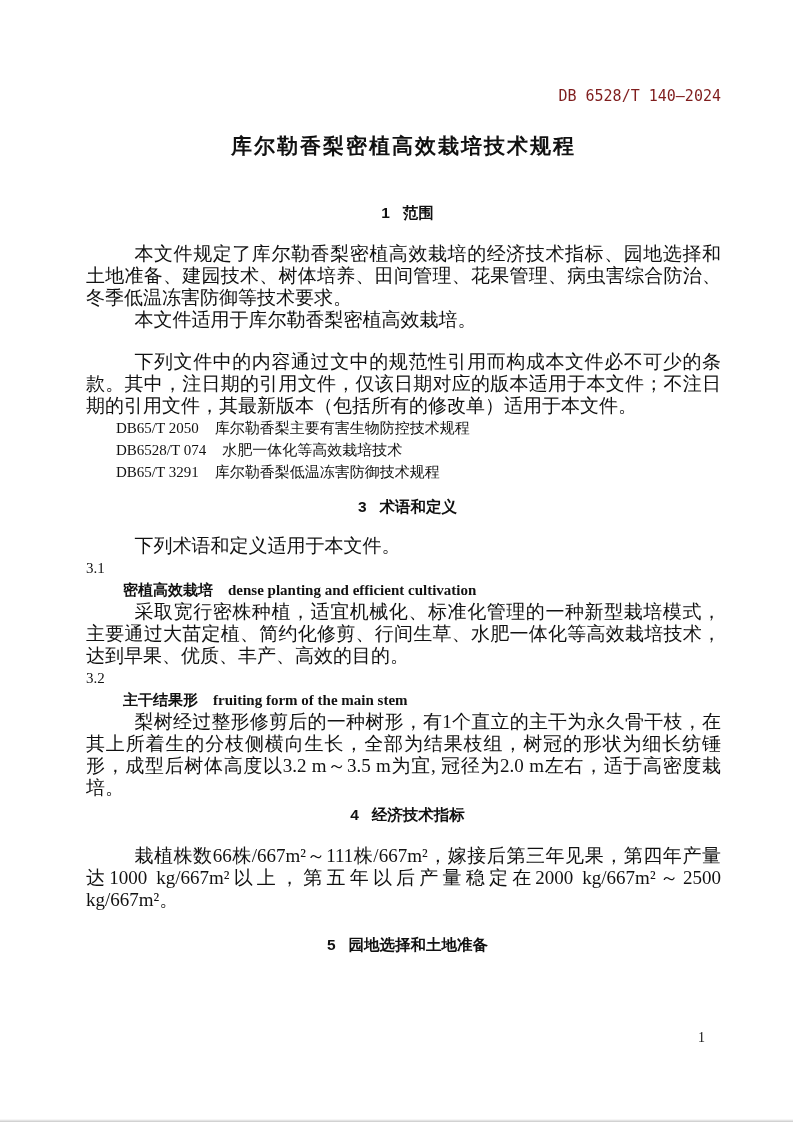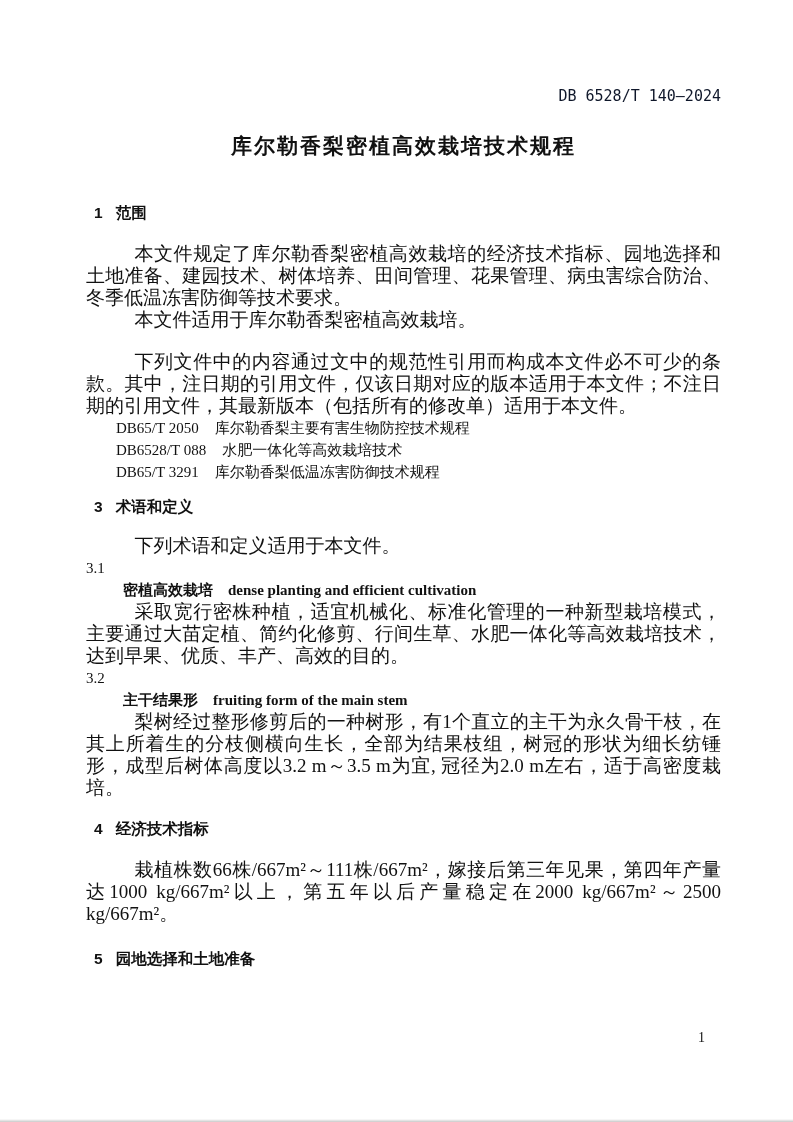--- a/index.html
+++ b/index.html
@@ -9,41 +9,42 @@
     background:#ffffff;
     overflow:hidden;
     font-family:"Liberation Serif","DejaVu Serif",serif;
     color:#111;
   }
   .content{padding:88px 72px 0 86px;}
 
   .doc-number{
     text-align:right;
     font-family:"DejaVu Sans Mono","Liberation Mono",monospace;
-    font-size:15px;line-height:16px;color:#0f172a;
+    font-size:15px;line-height:16px;color:#7f1d1d;
   }
   .title{
     text-align:center;
     margin-top:26px;
     font-family:"Liberation Sans","DejaVu Sans",sans-serif;
     font-weight:bold;
     font-size:21px;line-height:31px;letter-spacing:2px;
   }
 
   .sec-heading{
     font-family:"Liberation Sans","DejaVu Sans",sans-serif;
     font-weight:bold;
     font-size:15.5px;line-height:20px;
     margin-left:8px;
+    text-align:center;
   }
   .sec-heading .h-num{margin-right:13px;}
   .mt-first{margin-top:42px;}
   .mt-std{margin-top:24px;}
   .mt-sm{margin-top:14px;}
-  .mt-md{margin-top:20px;}
+  .mt-md{margin-top:6px;}
 
   .para{
     font-size:19px;line-height:22px;
     text-align:justify;
     text-indent:2.55em;
     margin:20px 0 0 0;
   }
   .para.cont{margin-top:0;}
   .para.intro{margin-top:18px;}
 
@@ -85,21 +86,21 @@
     </div>
     <p class="para">本文件规定了库尔勒香梨密植高效栽培的经济技术指标、园地选择和土地准备、建园技术、树体培养、田间管理、花果管理、病虫害综合防治、冬季低温冻害防御等技术要求。</p>
     <p class="para cont">本文件适用于库尔勒香梨密植高效栽培。</p>
 
     <p class="para">下列文件中的内容通过文中的规范性引用而构成本文件必不可少的条款。其中，注日期的引用文件，仅该日期对应的版本适用于本文件；不注日期的引用文件，其最新版本（包括所有的修改单）适用于本文件。</p>
     <div class="refs">
       <div class="ref-line">
         <span class="ref-code">DB65/T 2050</span><span>库尔勒香梨主要有害生物防控技术规程</span>
       </div>
       <div class="ref-line">
-        <span class="ref-code">DB6528/T 088</span><span>水肥一体化等高效栽培技术</span>
+        <span class="ref-code">DB6528/T 074</span><span>水肥一体化等高效栽培技术</span>
       </div>
       <div class="ref-line">
         <span class="ref-code">DB65/T 3291</span><span>库尔勒香梨低温冻害防御技术规程</span>
       </div>
     </div>
 
     <div class="sec-heading mt-sm">
       <span class="h-num">3</span><span>术语和定义</span>
     </div>
     <p class="para intro">下列术语和定义适用于本文件。</p>

